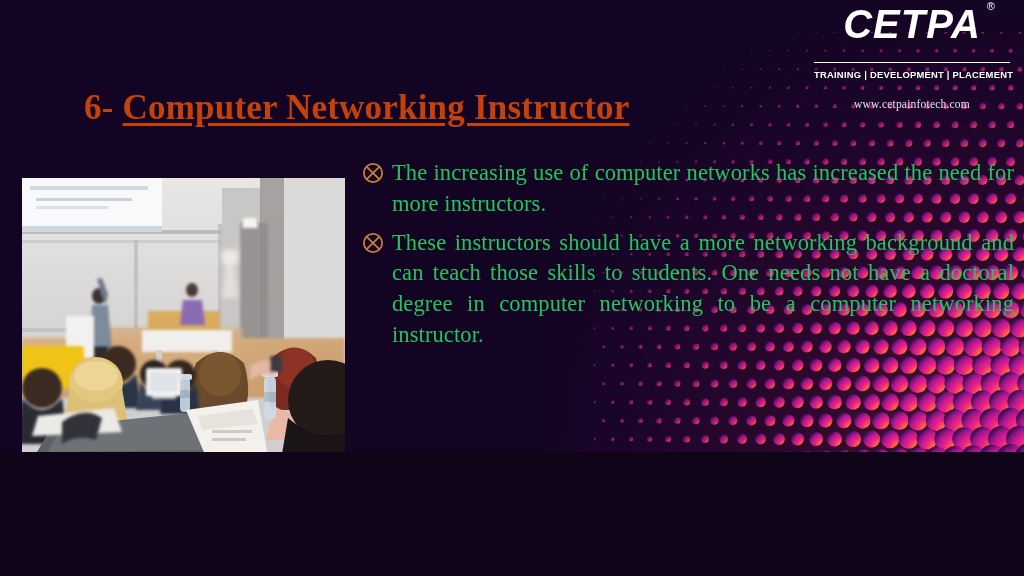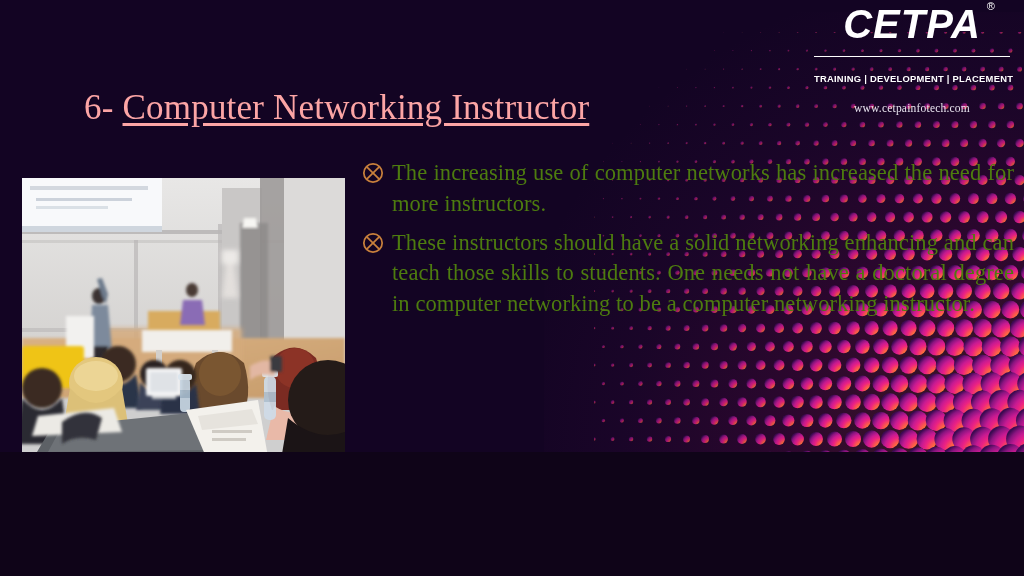--- a/index.html
+++ b/index.html
@@ -79,42 +79,42 @@
     font-weight: normal;
     color: #ffffff;
   }
   .logo-tag {
     font-family: "Liberation Sans", "DejaVu Sans", sans-serif;
     font-weight: bold;
     font-size: 9.4px;
     letter-spacing: 0.25px;
     color: #ffffff;
     border-top: 1.6px solid #ffffff;
-    padding-top: 16px;
-    margin-top: 12px;
+    padding-top: 6px;
+    margin-top: 18px;
     white-space: nowrap;
   }
   .logo-url {
     font-family: "Liberation Serif", "DejaVu Serif", serif;
     font-size: 11.5px;
     color: #e9e4ef;
     margin-top: 18px;
     letter-spacing: 0.2px;
   }
 
   
   .title {
     position: absolute;
     top: 88px;
     left: 84px;
     z-index: 5;
     font-family: "Liberation Serif", "DejaVu Serif", serif;
-    font-weight: normal;
+    font-weight: bold;
     font-size: 35px;
-    color: #fca5a5;
+    color: #c2410c;
     letter-spacing: 0.2px;
     white-space: nowrap;
   }
   .title .num { text-decoration: none; }
   .title .uline { text-decoration: underline; text-underline-offset: 4px; }
 
   
   .photo {
     position: absolute;
     left: 22px;
@@ -143,21 +143,21 @@
   .bullet-mark {
     flex: 0 0 auto;
     width: 30px;
     height: 27px;
     margin-top: 4px;
     position: relative;
   }
   .bullet-mark svg { display: block; width: 22px; height: 22px; }
   .bullet-text {
     flex: 1 1 auto;
-    color: #4d7c0f;
+    color: #22c55e;
     font-family: "Liberation Serif", "DejaVu Serif", serif;
     font-size: 22.5px;
     line-height: 1.37;
     text-align: justify;
     text-justify: inter-word;
     letter-spacing: 0.1px;
   }
 </style>
 </head>
 <body>
@@ -932,19 +932,19 @@
     </div>
 
     <div class="bullet">
       <span class="bullet-mark">
         <svg viewBox="0 0 24 24" xmlns="http://www.w3.org/2000/svg">
           <circle cx="12" cy="12" r="10" fill="none" stroke="#c8803c" stroke-width="1.9"></circle>
           <line x1="5.2" y1="5.2" x2="18.8" y2="18.8" stroke="#c8803c" stroke-width="1.9"></line>
           <line x1="18.8" y1="5.2" x2="5.2" y2="18.8" stroke="#c8803c" stroke-width="1.9"></line>
         </svg>
       </span>
-      <span class="bullet-text">These instructors should have a solid networking enhancing and can teach those skills to students. One needs not have a doctoral degree in computer networking to be a computer networking instructor.</span>
+      <span class="bullet-text">These instructors should have a more networking background and can teach those skills to students. One needs not have a doctoral degree in computer networking to be a computer networking instructor.</span>
     </div>
 
 
   </div>
 
 </div>
 
 </body></html>

